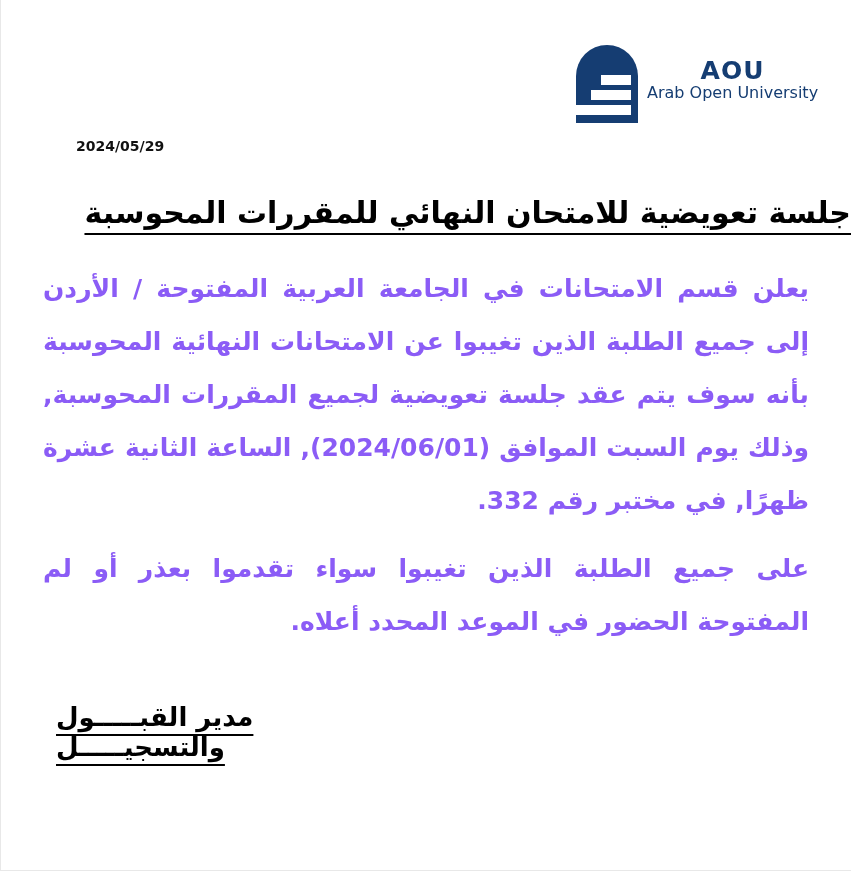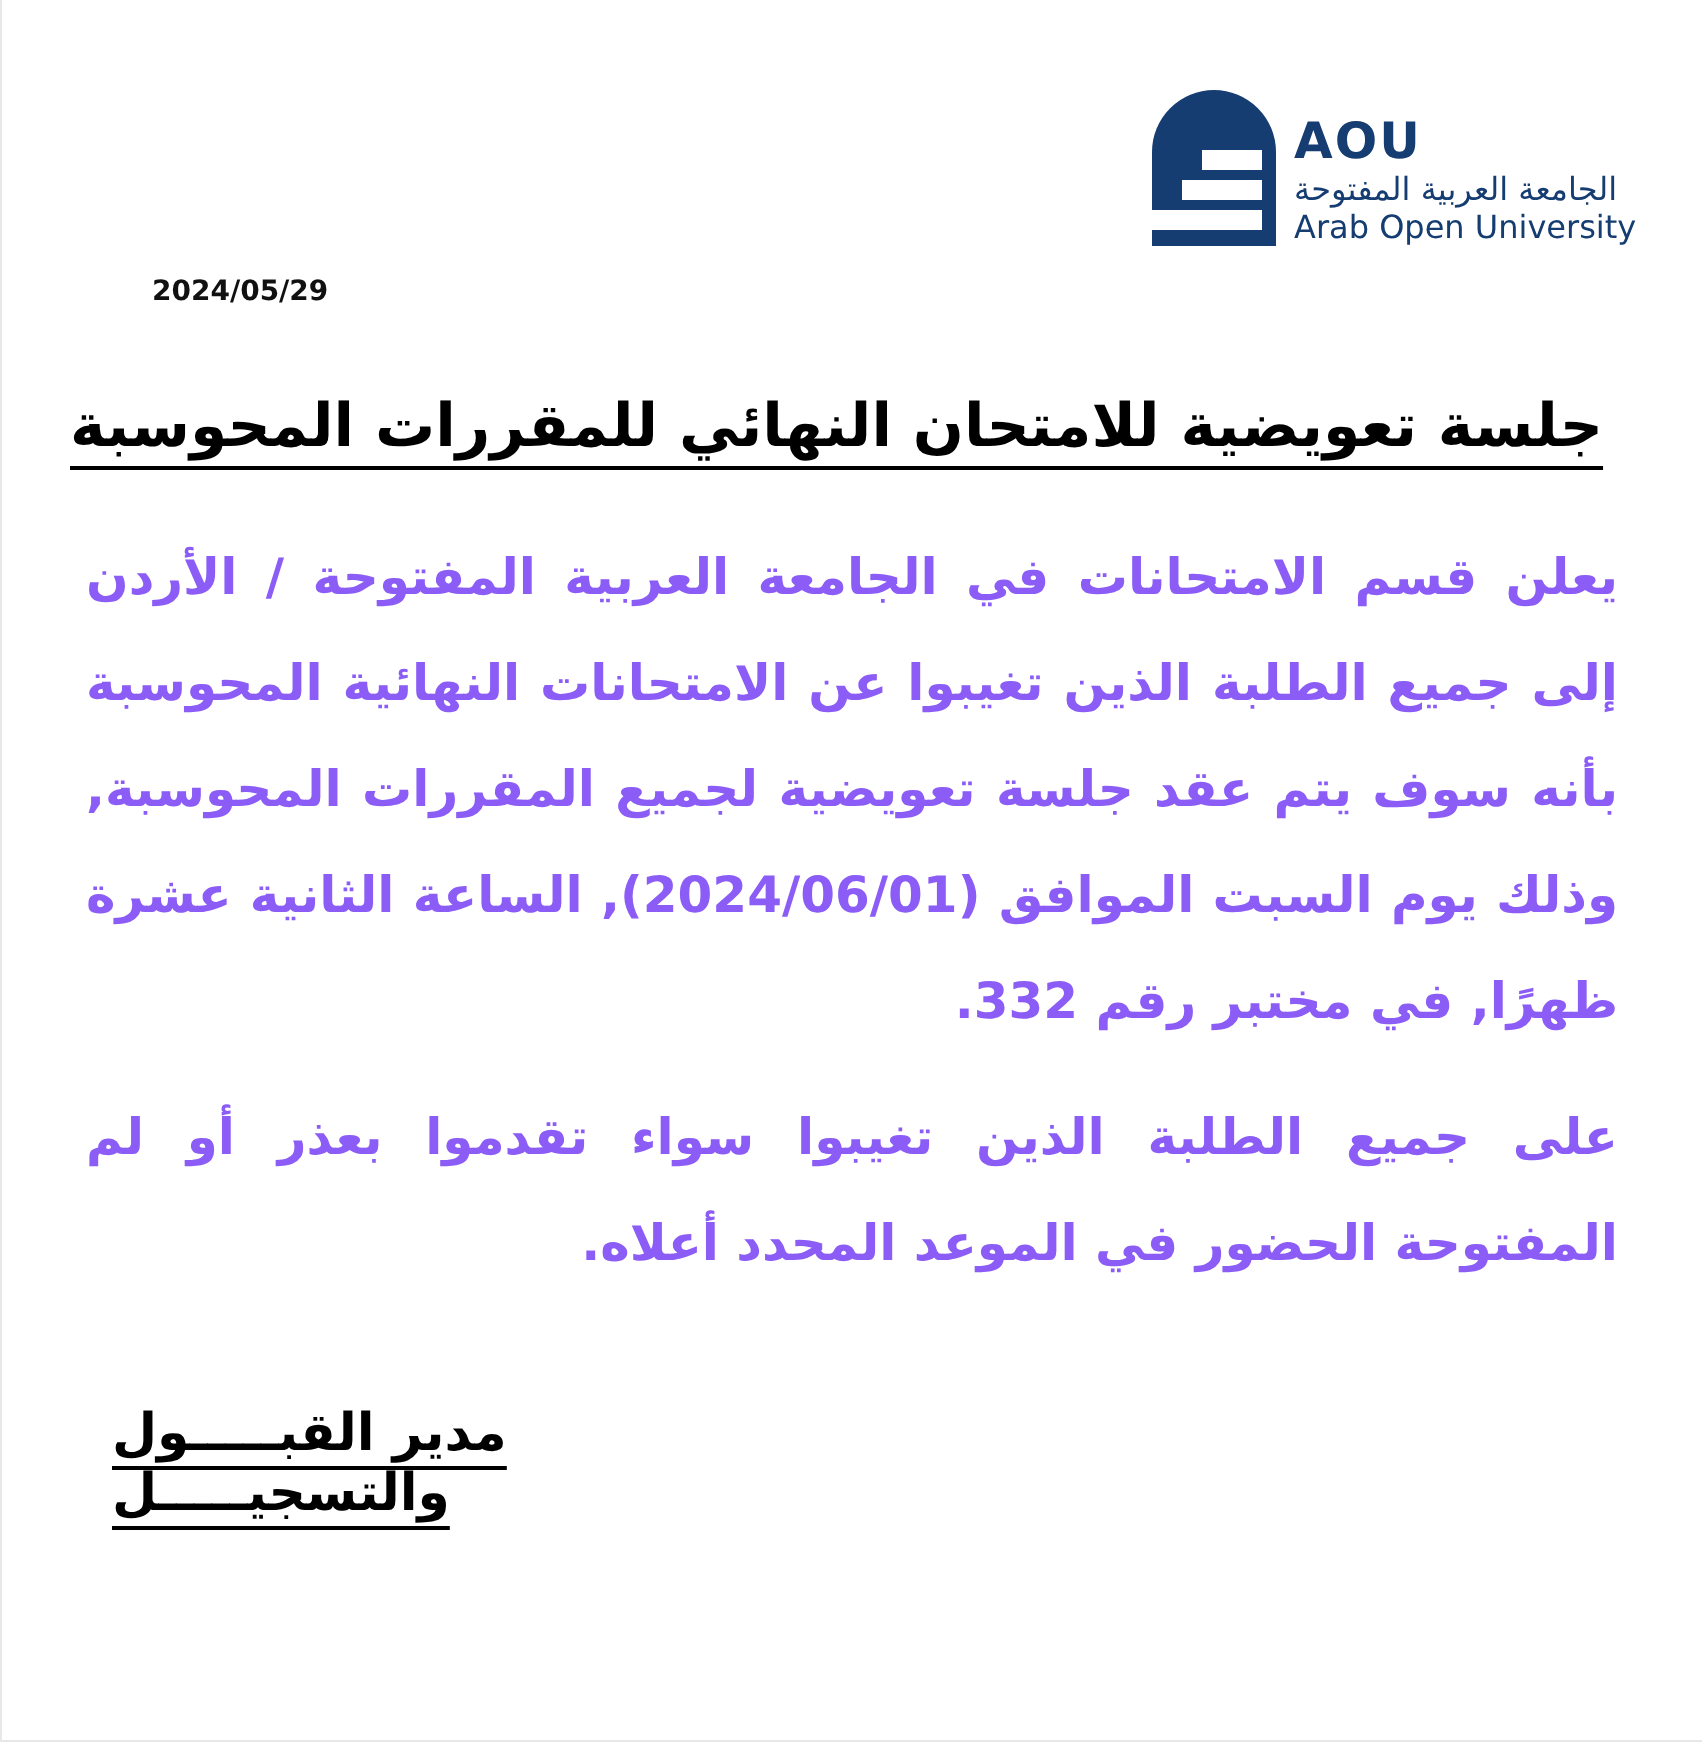--- a/index.html
+++ b/index.html
@@ -52,20 +52,21 @@
     margin-left: 9px;
     padding-top: 13px;
     color: var(--brand, #153d72);
     white-space: nowrap;
   }
   .logo-acronym {
     font-size: 25px;
     font-weight: bold;
     line-height: 1.05;
     letter-spacing: 1px;
+    text-align: center;
   }
   .logo-ar {
     font-size: 16px;
     line-height: 1.25;
     direction: rtl;
     text-align: left;
     font-weight: 500;
     margin-top: 1px;
   }
   .logo-en {
@@ -83,23 +84,22 @@
     font-weight: bold;
     color: #111111;
   }
 
   
   .doc-title {
     position: absolute;
     top: 193px;
     left: 0;
     width: 100%;
-    text-align: left;
+    text-align: right;
     direction: rtl;
-    padding-left: 34px;
   }
   .doc-title span {
     font-size: 30px;
     font-weight: bold;
     color: #000000;
     text-decoration: underline;
     text-decoration-thickness: 2px;
     text-underline-offset: 10px;
     text-decoration-skip-ink: none;
   }
@@ -151,21 +151,20 @@
 
   <div class="logo-block">
     <div class="logo-mark">
       <div class="logo-arch"></div>
       <div class="logo-bar bar-top"></div>
       <div class="logo-bar bar-mid"></div>
       <div class="logo-bar bar-bot"></div>
     </div>
     <div class="logo-text">
       <div class="logo-acronym">AOU</div>
-      <div class="logo-ar">الجامعة العربية المفتوحة</div>
       <div class="logo-en">Arab Open University</div>
     </div>
   </div>
 
   <div class="doc-date">2024/05/29</div>
 
   <h1 class="doc-title">
     <span>جلسة تعويضية للامتحان النهائي للمقررات المحوسبة</span>
   </h1>
 

